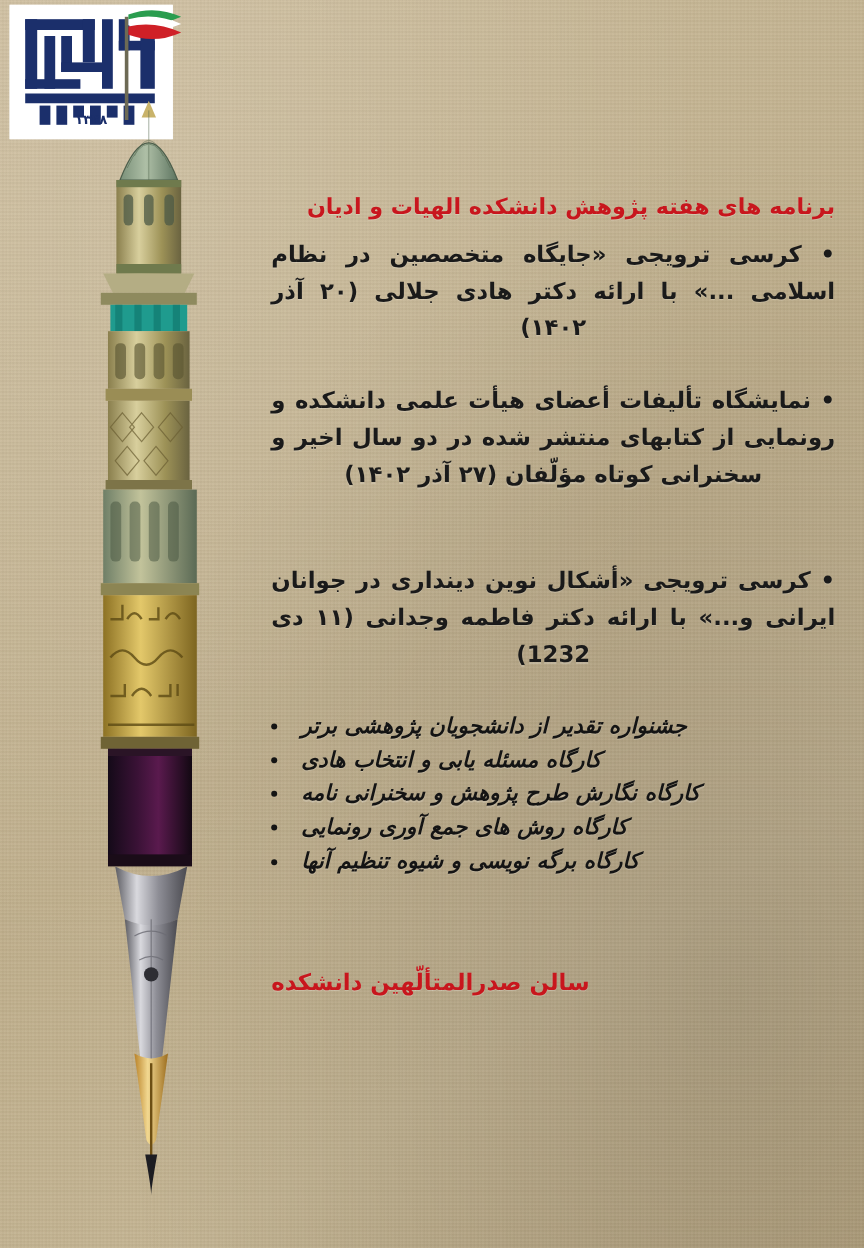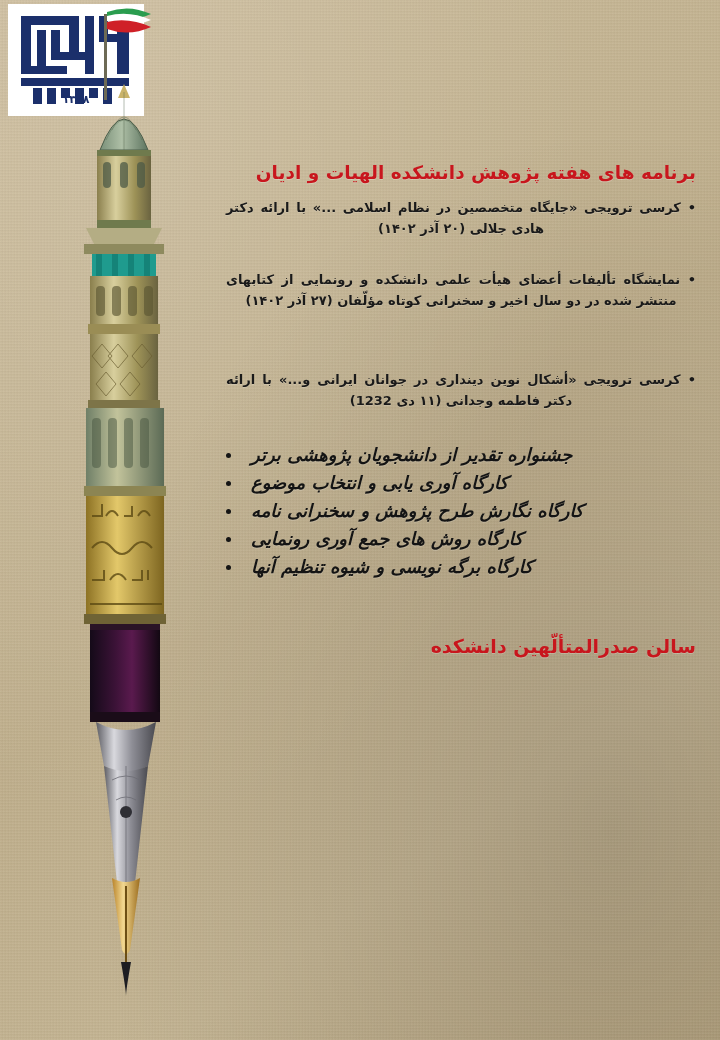--- a/index.html
+++ b/index.html
@@ -78,21 +78,21 @@
     color: #c8161d;
     font-size: 18.5px;
     font-weight: bold;
     line-height: 1.45;
     margin: 0 0 10px 0;
     text-shadow: 0 1px 0 rgba(255,255,255,0.25);
   }
 
   .para {
     color: #1a1a1a;
-    font-size: 13px;
+    font-size: 19px;
     font-weight: bold;
     line-height: 1.62;
     margin: 0 0 26px 0;
     text-align: justify;
     text-align-last: center;
     text-shadow: 0 1px 0 rgba(255,255,255,0.18);
   }
   .para.p1 { margin-bottom: 30px; }
   .para.p2 { margin-bottom: 58px; }
   .para.p3 { margin-bottom: 30px; }
@@ -126,25 +126,25 @@
   .bullet-row {
     display: flex;
     flex-direction: row-reverse;
     align-items: center;
     justify-content: flex-start;
     gap: 10px;
     font-style: italic;
   }
 
   .venue {
-    margin-top: 54px;
+    margin-top: 76px;
     color: #c8161d;
     font-size: 19px;
     font-weight: bold;
-    text-align: right;
+    text-align: left;
     text-shadow: 0 1px 0 rgba(255,255,255,0.22);
   }
 
   
   .illustration {
     position: absolute;
     top: 0;
     left: 0;
     width: 260px;
     height: 1040px;
@@ -336,21 +336,21 @@
     <ul class="bullets">
       <li>
         <span class="bullet-row">
           <span class="dot"></span>
           <span>جشنواره تقدیر از دانشجویان پژوهشی برتر</span>
         </span>
       </li>
       <li>
         <span class="bullet-row">
           <span class="dot"></span>
-          <span>کارگاه آوری یابی و انتخاب موضوع</span>
+          <span>کارگاه مسئله یابی و انتخاب هادی</span>
         </span>
       </li>
       <li>
         <span class="bullet-row">
           <span class="dot"></span>
           <span>کارگاه نگارش طرح پژوهش و سخنرانی نامه</span>
         </span>
       </li>
       <li>
         <span class="bullet-row">

